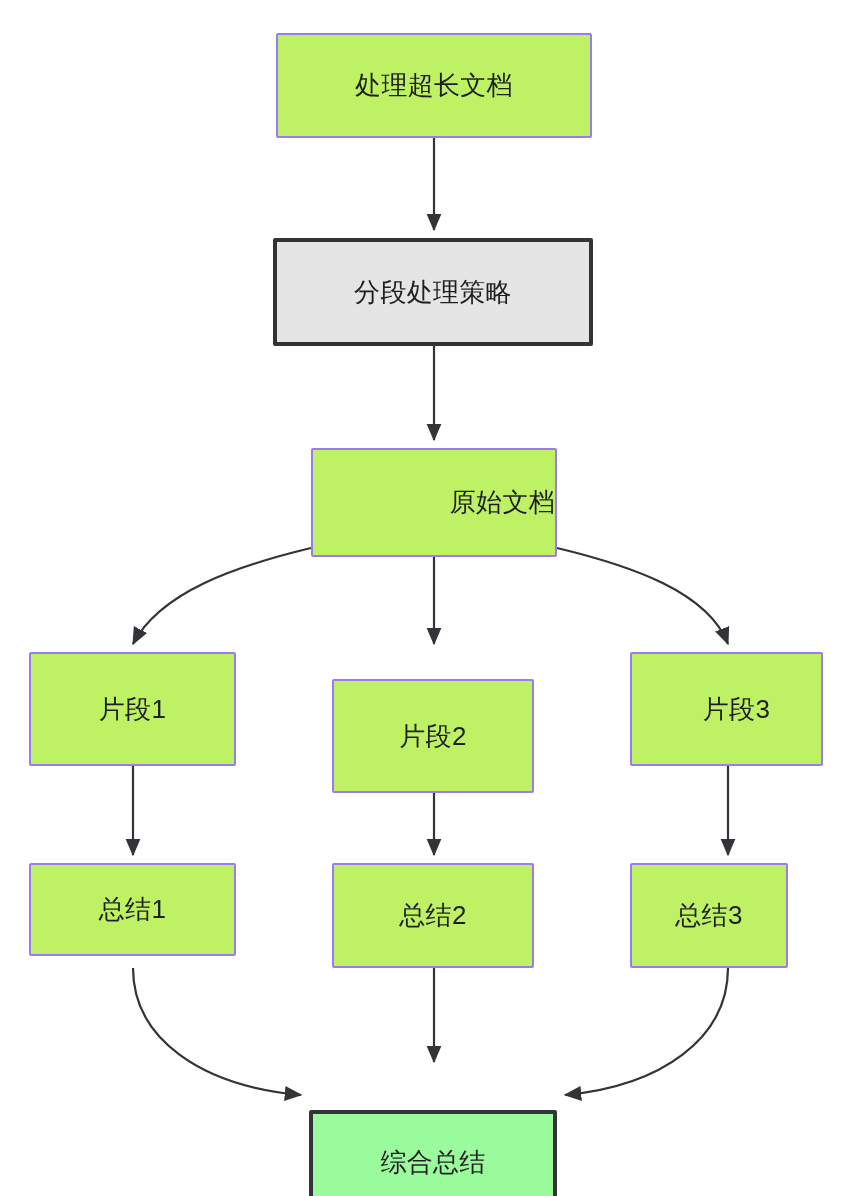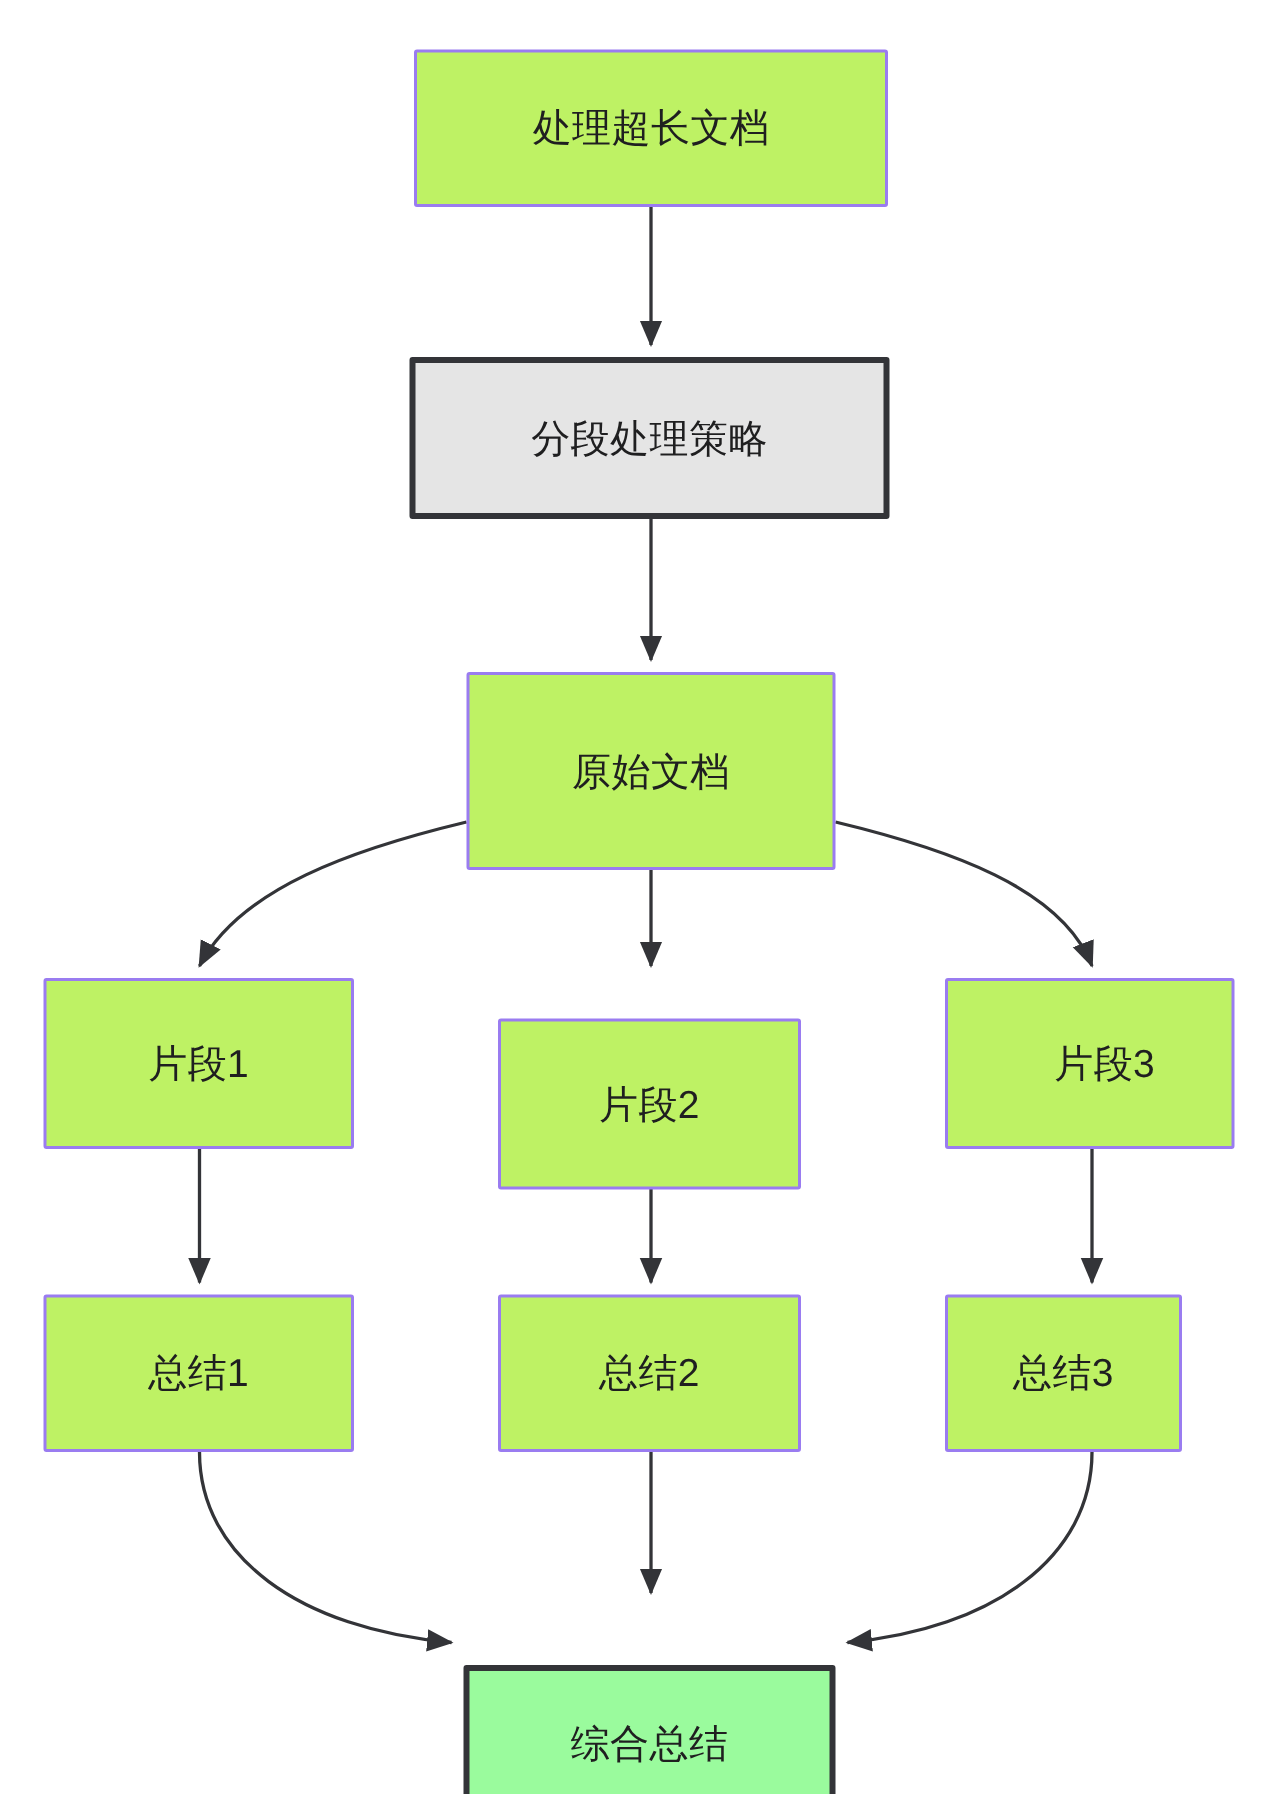--- a/index.html
+++ b/index.html
@@ -96,37 +96,37 @@
   </svg>
 
   <div class="node normal" style="left:276px; top:33px; width:316px; height:105px;">
     <span class="node-label">处理超长文档</span>
   </div>
 
   <div class="node highlight" style="left:273px; top:238px; width:320px; height:108px;">
     <span class="node-label">分段处理策略</span>
   </div>
 
-  <div class="node normal" style="left:311px; top:448px; width:246px; height:132px;">
+  <div class="node normal" style="left:311px; top:448px; width:246px; height:109px;justify-content:flex-end;">
     <span class="node-label">原始文档</span>
   </div>
 
   <div class="node normal" style="left:29px; top:652px; width:207px; height:114px;">
     <span class="node-label">片段1</span>
   </div>
 
   <div class="node normal" style="left:332px; top:652px; width:202px; height:114px;margin-top:27px;">
     <span class="node-label">片段2</span>
   </div>
 
   <div class="node normal" style="left:630px; top:652px; width:193px; height:114px;padding-left:20px;">
     <span class="node-label">片段3</span>
   </div>
 
-  <div class="node normal" style="left:29px; top:863px; width:207px; height:105px;">
+  <div class="node normal" style="left:29px; top:863px; width:207px; height:93px;">
     <span class="node-label">总结1</span>
   </div>
 
   <div class="node normal" style="left:332px; top:863px; width:202px; height:105px;">
     <span class="node-label">总结2</span>
   </div>
 
   <div class="node normal" style="left:630px; top:863px; width:158px; height:105px;">
     <span class="node-label">总结3</span>
   </div>

